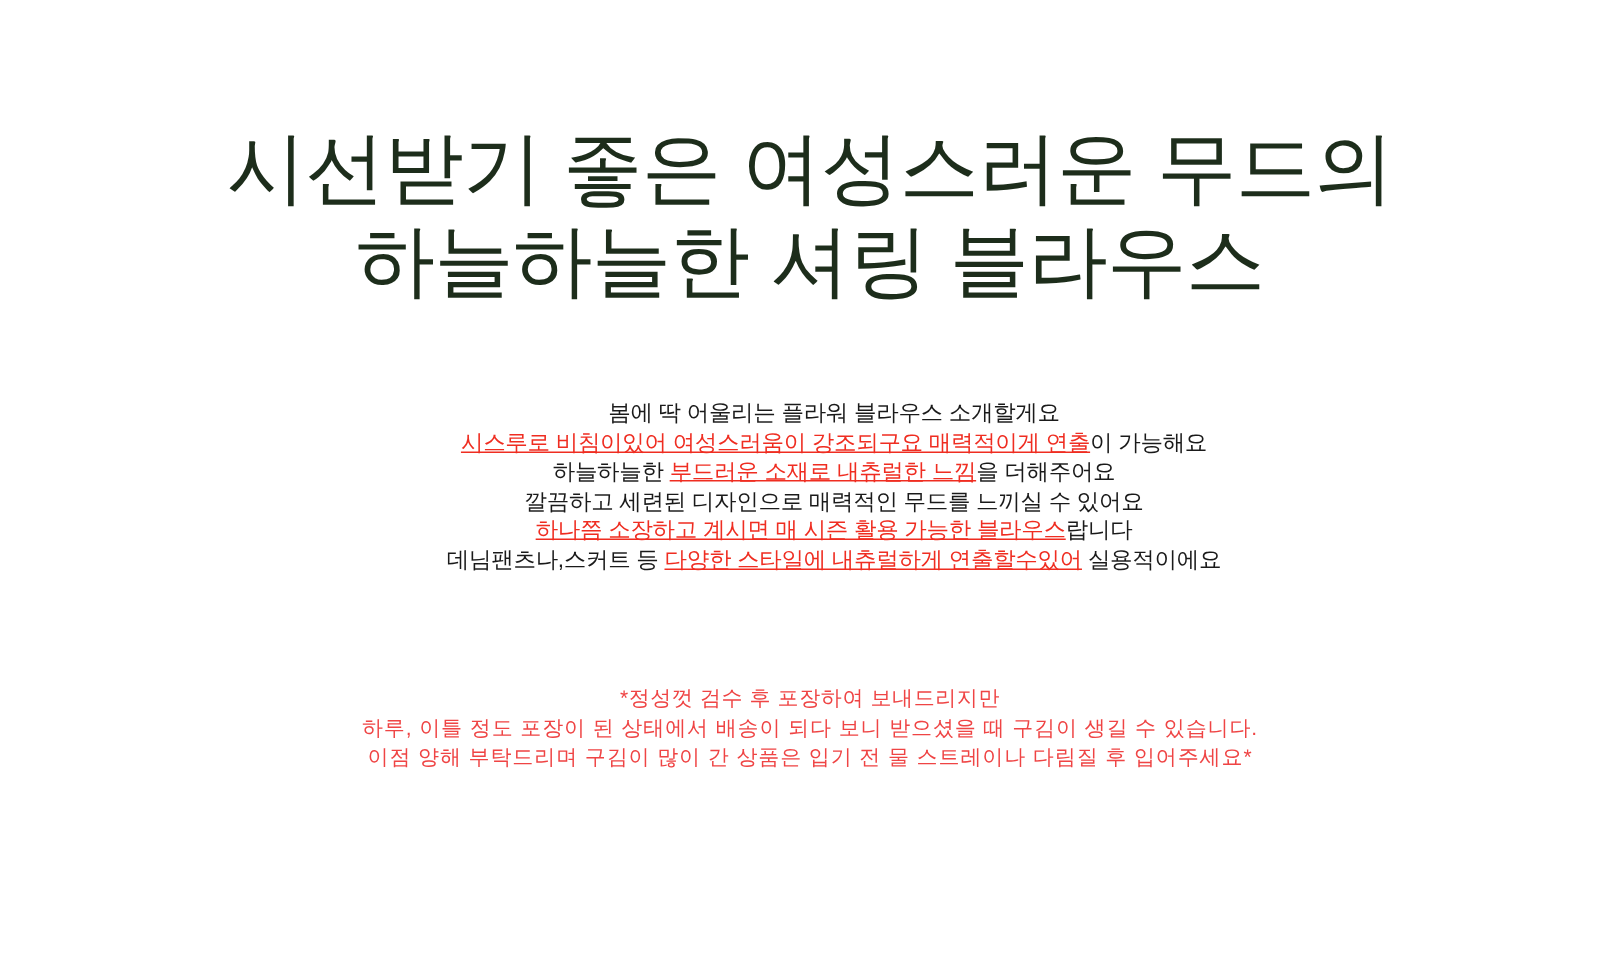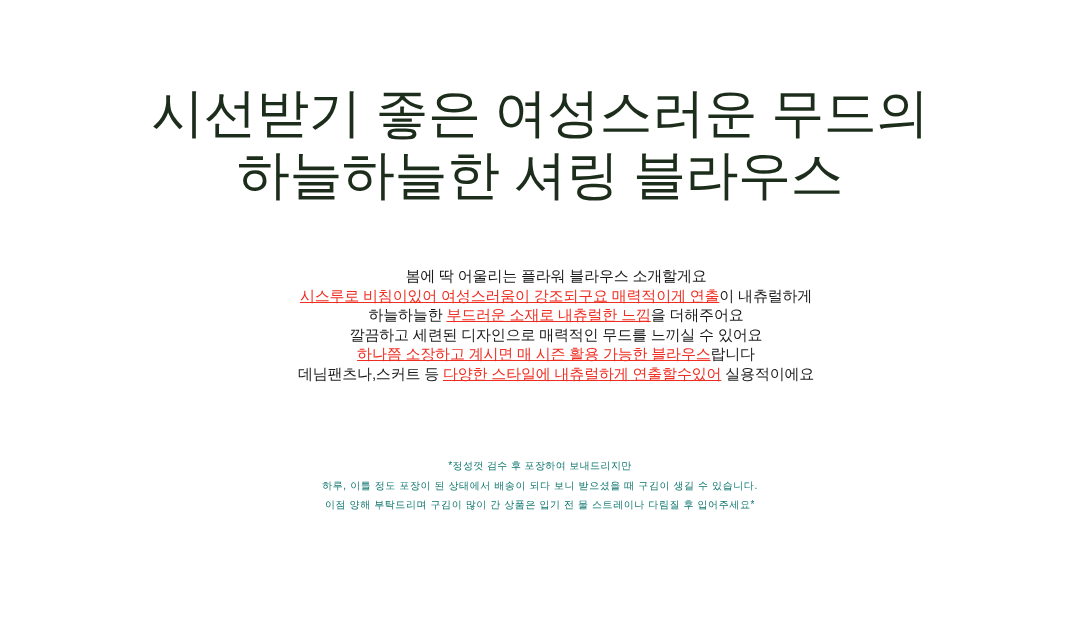--- a/index.html
+++ b/index.html
@@ -62,23 +62,23 @@
   
   .notice-block {
     position: absolute;
     top: 456px;
     left: 0;
     width: 1080px;
     text-align: center;
   }
   .notice-line {
     display: block;
-    font-size: 10px;
+    font-size: 14px;
     line-height: 19.5px;
-    color: #0f766e;
+    color: #ef4444;
     letter-spacing: 0.6px;
     white-space: nowrap;
   }
   .notice-line.n1 { letter-spacing: 0.4px; }
 </style>
 </head>
 <body>
 
 <div class="page">
 
@@ -87,21 +87,21 @@
     <span class="title-line">하늘하늘한 셔링 블라우스</span>
   </div>
 
   <div class="desc-block">
 
     <span class="desc-line">
       <span class="seg-black">봄에 딱 어울리는 플라워 블라우스 소개할게요</span>
     </span>
 
     <span class="desc-line">
-      <span class="seg-red">시스루로 비침이있어 여성스러움이 강조되구요 매력적이게 연출</span><span class="seg-black">이 내츄럴하게</span>
+      <span class="seg-red">시스루로 비침이있어 여성스러움이 강조되구요 매력적이게 연출</span><span class="seg-black">이 가능해요</span>
     </span>
 
     <span class="desc-line">
       <span class="seg-black">하늘하늘한 </span><span class="seg-red">부드러운 소재로 내츄럴한 느낌</span><span class="seg-black">을 더해주어요</span>
     </span>
 
 
     <span class="desc-line">
       <span class="seg-black">깔끔하고 세련된 디자인으로 매력적인 무드를 느끼실 수 있어요</span>
     </span>

